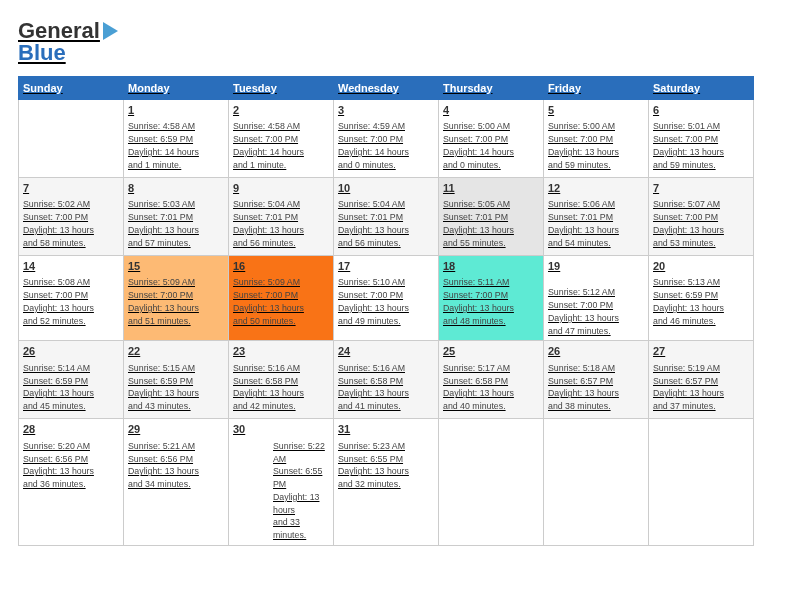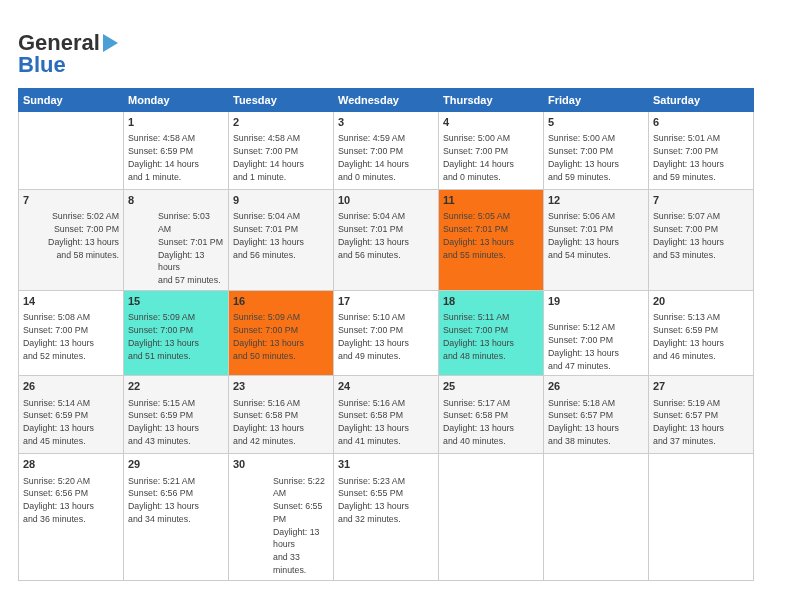--- a/index.html
+++ b/index.html
@@ -5,21 +5,22 @@
     * { margin: 0; padding: 0; box-sizing: border-box; }
     body {
       font-family: Arial, sans-serif;
       background: #fff;
       width: 792px;
       height: 612px;
       overflow: hidden;
     }
     .page {
       width: 772px;
-      padding: 30px 18px 10px 18px;
+      padding: 18px 18px 10px 18px;
+      text-decoration: underline;
     }
     .header {
       display: flex;
       justify-content: space-between;
       align-items: flex-start;
       margin-bottom: 10px;
     }
     .logo {
       display: flex;
       flex-direction: column;
@@ -155,47 +156,47 @@
             <span class="day-number">6</span>
             <div class="day-info" style="white-space: pre-line;">Sunrise: 5:01 AM
 Sunset: 7:00 PM
 Daylight: 13 hours
 and 59 minutes.</div>
           </td>
         </tr>
         <tr>
           <td style="background-color: rgb(245, 245, 245);">
             <span class="day-number">7</span>
-            <div class="day-info" style="white-space: pre-line; text-align: right;">Sunrise: 5:02 AM
+            <div class="day-info" style="white-space: pre-line;">Sunrise: 5:02 AM
 Sunset: 7:00 PM
 Daylight: 13 hours
 and 58 minutes.</div>
           </td>
           <td style="background-color: rgb(245, 245, 245);">
             <span class="day-number">8</span>
-            <div class="day-info" style="white-space: pre-line; margin-left: 30px;">Sunrise: 5:03 AM
+            <div class="day-info" style="white-space: pre-line;">Sunrise: 5:03 AM
 Sunset: 7:01 PM
 Daylight: 13 hours
 and 57 minutes.</div>
           </td>
           <td style="background-color: rgb(245, 245, 245);">
             <span class="day-number">9</span>
             <div class="day-info" style="white-space: pre-line;">Sunrise: 5:04 AM
 Sunset: 7:01 PM
 Daylight: 13 hours
 and 56 minutes.</div>
           </td>
           <td style="background-color: rgb(245, 245, 245);">
             <span class="day-number">10</span>
             <div class="day-info" style="white-space: pre-line;">Sunrise: 5:04 AM
 Sunset: 7:01 PM
 Daylight: 13 hours
 and 56 minutes.</div>
           </td>
-          <td style="background-color: #f97316;">
+          <td style="background-color: #e5e5e5;">
             <span class="day-number">11</span>
             <div class="day-info" style="white-space: pre-line;">Sunrise: 5:05 AM
 Sunset: 7:01 PM
 Daylight: 13 hours
 and 55 minutes.</div>
           </td>
           <td style="background-color: rgb(245, 245, 245);">
             <span class="day-number">12</span>
             <div class="day-info" style="white-space: pre-line;">Sunrise: 5:06 AM
 Sunset: 7:01 PM
@@ -211,21 +212,21 @@
           </td>
         </tr>
         <tr>
           <td style="background-color: rgb(255, 255, 255);">
             <span class="day-number">14</span>
             <div class="day-info" style="white-space: pre-line;">Sunrise: 5:08 AM
 Sunset: 7:00 PM
 Daylight: 13 hours
 and 52 minutes.</div>
           </td>
-          <td style="background-color: #5eead4;">
+          <td style="background-color: #fdba74;">
             <span class="day-number">15</span>
             <div class="day-info" style="white-space: pre-line;">Sunrise: 5:09 AM
 Sunset: 7:00 PM
 Daylight: 13 hours
 and 51 minutes.</div>
           </td>
           <td style="background-color: #f97316;">
             <span class="day-number">16</span>
             <div class="day-info" style="white-space: pre-line;">Sunrise: 5:09 AM
 Sunset: 7:00 PM

